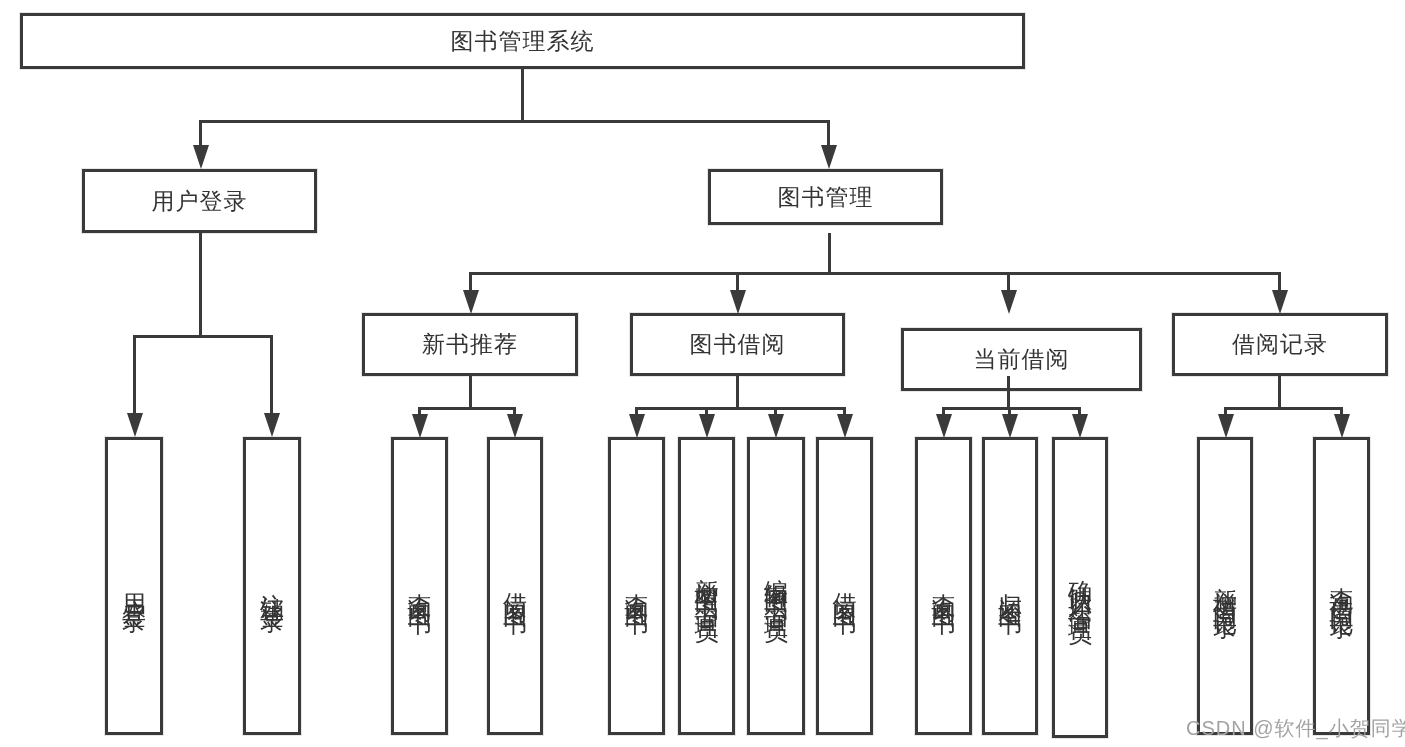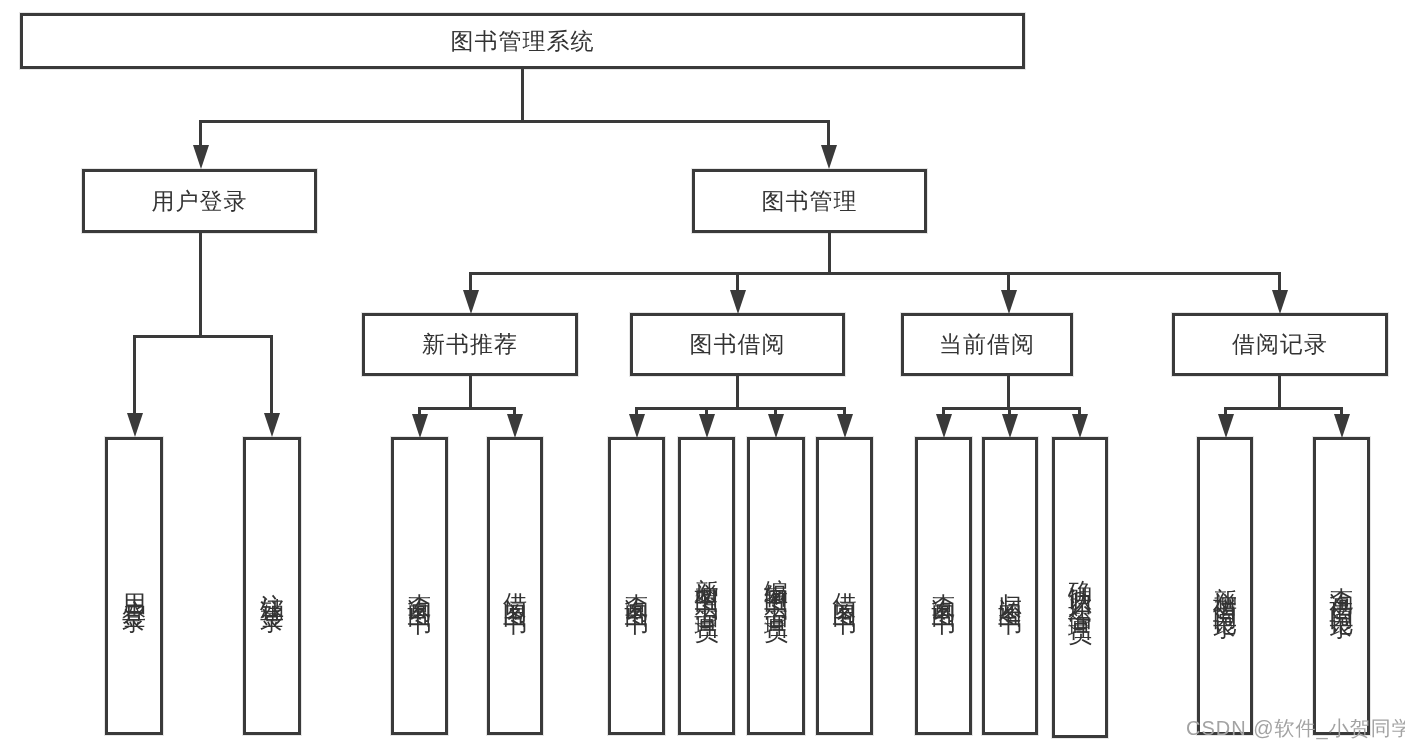--- a/index.html
+++ b/index.html
@@ -41,21 +41,21 @@
   <div class="vl" style="left:521px;top:69px;height:53px"></div>
   <div class="hl" style="left:199px;top:120px;width:631px"></div>
   <div class="vl" style="left:199px;top:120px;height:27px"></div>
   <div class="arr" style="left:193px;top:145px"></div>
   <div class="vl" style="left:827px;top:120px;height:27px"></div>
   <div class="arr" style="left:821px;top:145px"></div>
 
   <div class="box h" style="left:82px;top:169px;width:235px;height:64px">
     <span>用户登录</span>
   </div>
-  <div class="box h" style="left:692px;top:169px;width:235px;height:64px">
+  <div class="box h" style="left:708px;top:169px;width:235px;height:56px">
     <span>图书管理</span>
   </div>
 
   <div class="vl" style="left:199px;top:233px;height:104px"></div>
   <div class="hl" style="left:133px;top:335px;width:140px"></div>
   <div class="vl" style="left:133px;top:335px;height:80px"></div>
   <div class="arr" style="left:127px;top:413px"></div>
   <div class="vl" style="left:270px;top:335px;height:80px"></div>
   <div class="arr" style="left:264px;top:413px"></div>
 
@@ -69,21 +69,21 @@
   <div class="arr" style="left:1001px;top:290px"></div>
   <div class="vl" style="left:1278px;top:272px;height:20px"></div>
   <div class="arr" style="left:1272px;top:290px"></div>
 
   <div class="box h" style="left:630px;top:313px;width:215px;height:63px">
     <span>图书借阅</span>
   </div>
   <div class="box h" style="left:362px;top:313px;width:216px;height:63px">
     <span>新书推荐</span>
   </div>
-  <div class="box h" style="left:901px;top:313px;width:172px;height:63px">
+  <div class="box h" style="left:901px;top:328px;width:241px;height:63px">
     <span>当前借阅</span>
   </div>
   <div class="box h" style="left:1172px;top:313px;width:216px;height:63px">
     <span>借阅记录</span>
   </div>
 
   <div class="vl" style="left:469px;top:376px;height:33px"></div>
   <div class="hl" style="left:418px;top:407px;width:98px"></div>
   <div class="vl" style="left:418px;top:407px;height:9px"></div>
   <div class="arr" style="left:412px;top:414px"></div>

